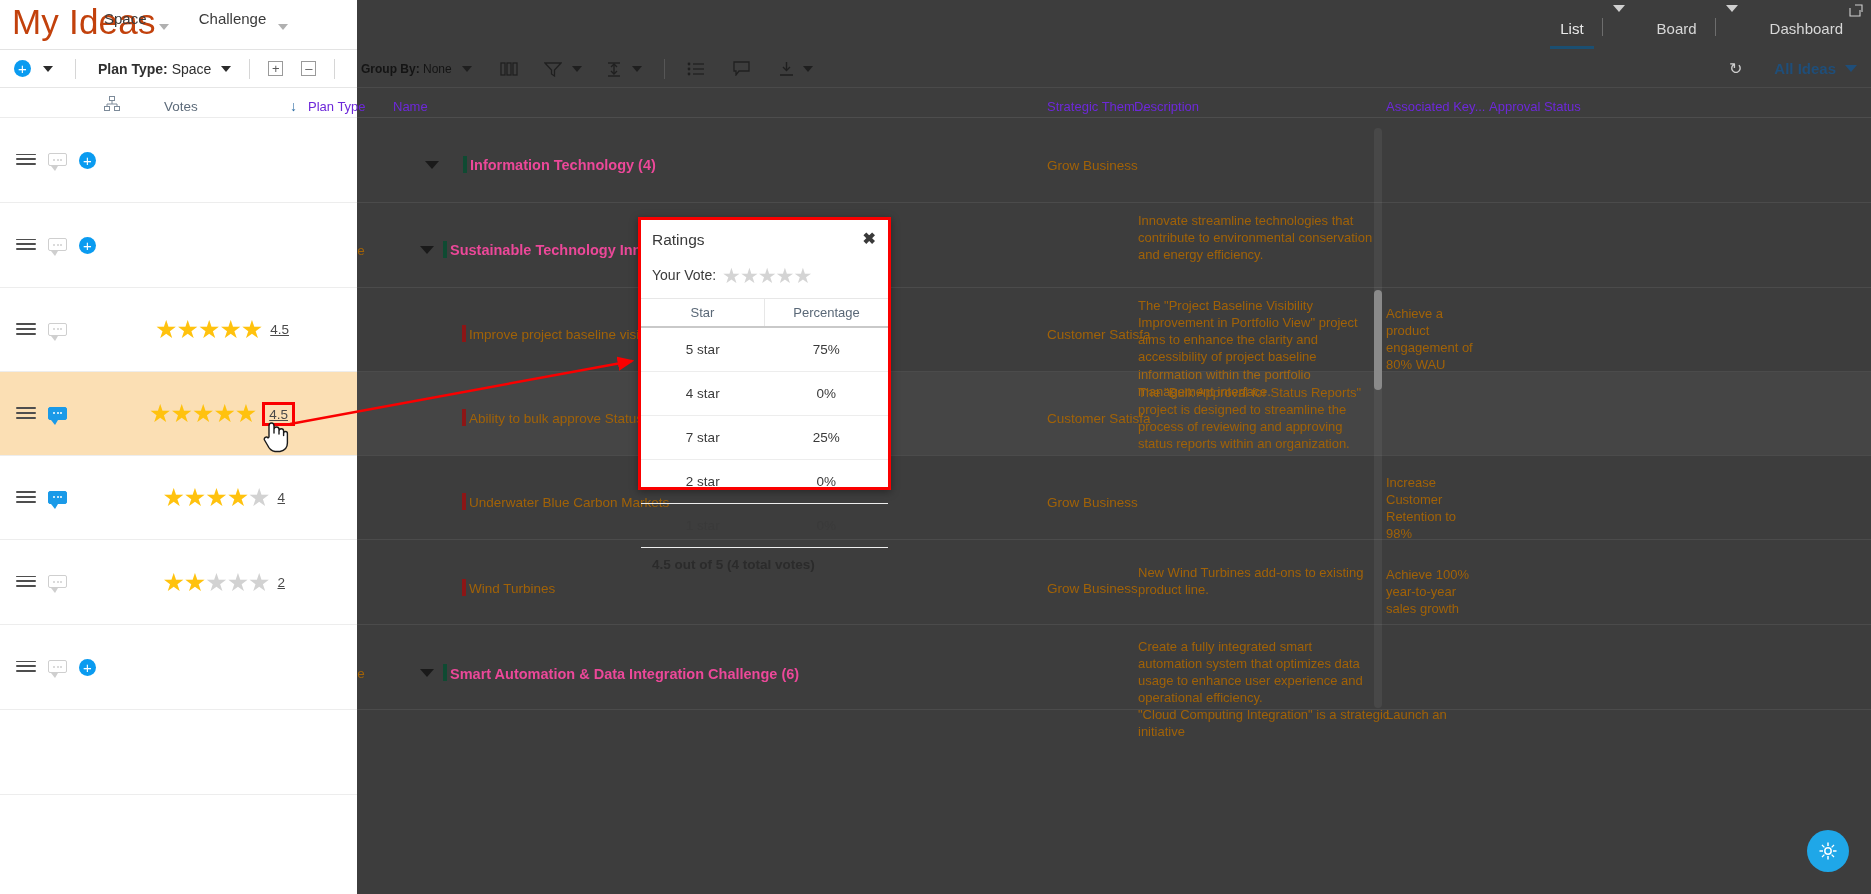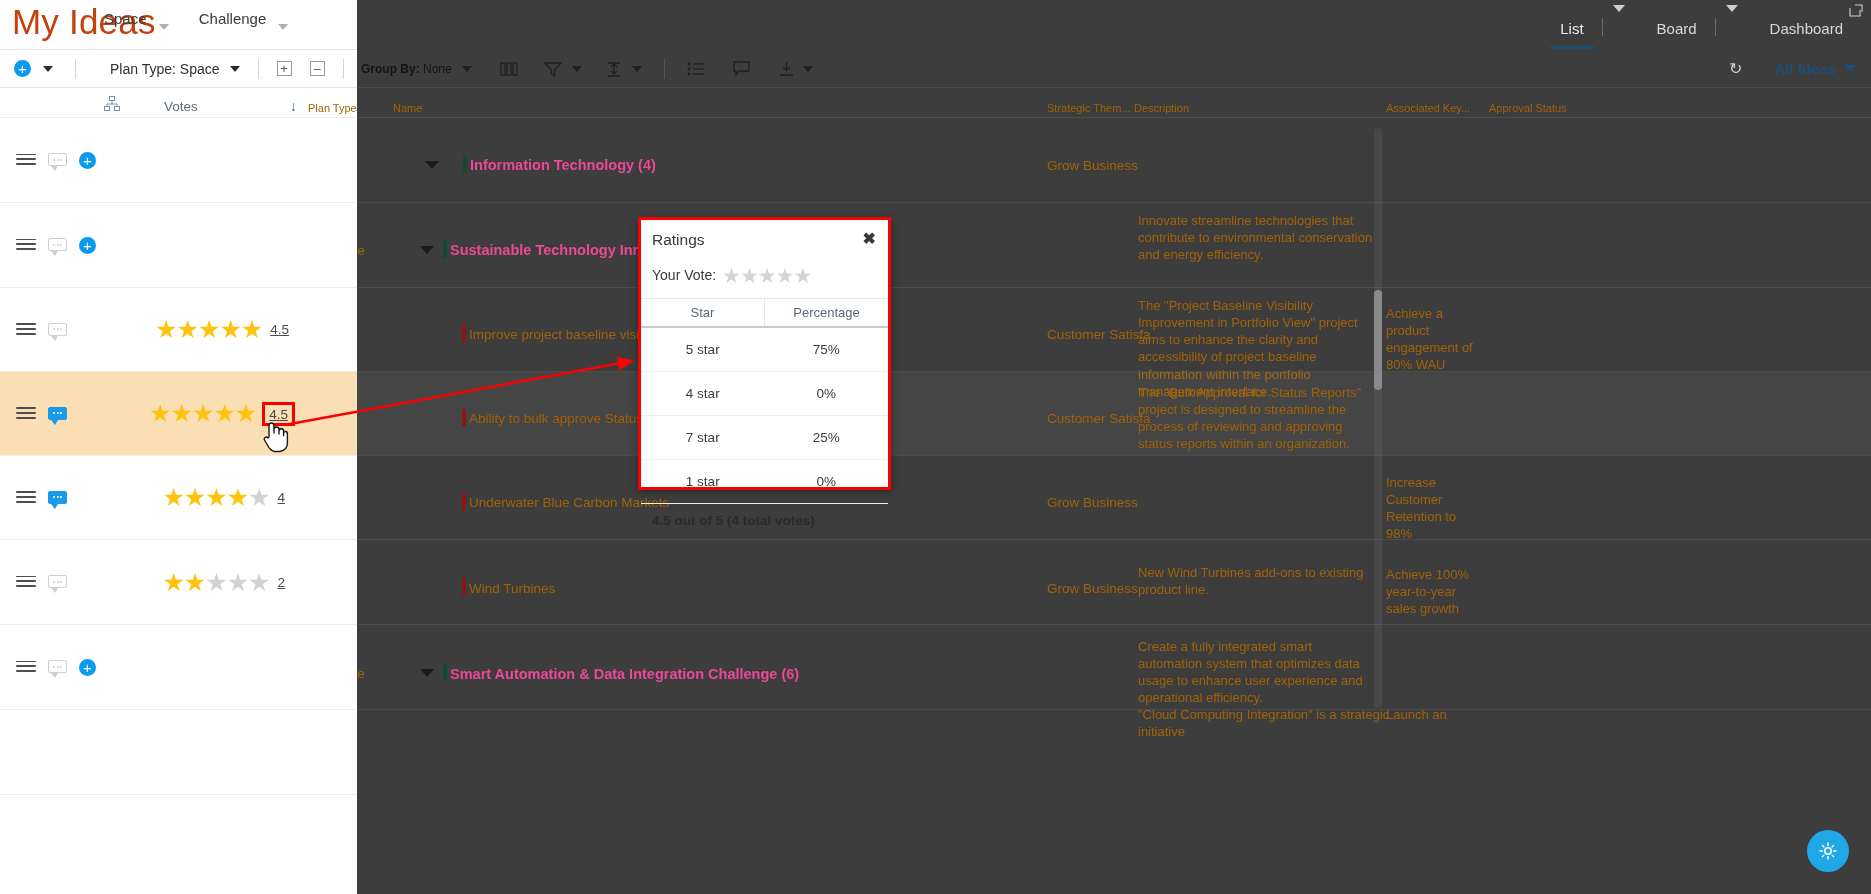--- a/index.html
+++ b/index.html
@@ -135,21 +135,21 @@
   .caret-dim {
     width: 0; height: 0;
     border-left: 5px solid transparent;
     border-right: 5px solid transparent;
     border-top: 6px solid #1f1f1f;
     cursor: pointer;
   }
   .tb-sep { width:1px; height: 20px; background:#d6d6d6; }
   .tb-sep-dark { width:1px; height: 20px; background:#565656; }
   .tb-label { font-size: 14px; color: #2f2f2f; }
-  .tb-label b { font-weight: normal; margin-left: 12px; }
+  .tb-label b { font-weight: bold; }
   .tb-label-dark { font-size: 12px; color: #141414; }
   .tb-label-dark b { font-weight: bold; }
   .sq-btn {
     width: 15px; height: 15px;
     border: 1px solid #9a9a9a; color: #5a5a5a;
     display:flex; align-items:center; justify-content:center;
     font-size: 13px; line-height: 1; cursor: pointer;
   }
   .ico-dark { color: #1c1c1c; opacity: .88; cursor: pointer; display:flex; align-items:center;}
   .refresh-ico { color:#cfcfcf; font-size:16px; cursor:pointer; }
@@ -177,21 +177,21 @@
     width: 1514px; height: 30px;
     border-bottom: 1px solid #4d4d4d;
     z-index: 7;
   }
   .ch {
     position: absolute; bottom: 3px;
     font-size: 13.5px; color: #5d6b7a; white-space: nowrap;
   }
   .ch-dark {
     position: absolute; bottom: 3px;
-    font-size: 11px; color: #a16207; white-space: nowrap;
+    font-size: 13px; color: #6d28d9; white-space: nowrap;
   }
   .sort-arrow {
     position: absolute; bottom: 3px; left: 290px;
     color: #2f6ea5; font-size: 14px;
   }
 
   
   .grid-left {
     position: absolute; left: 0; top: 118px;
     width: 357px; height: 776px;
@@ -791,20 +791,24 @@
         </tr>
         <tr>
           <td>4 star</td>
           <td>0%</td>
         </tr>
         <tr>
           <td>7 star</td>
           <td>25%</td>
         </tr>
         <tr>
+          <td>2 star</td>
+          <td>0%</td>
+        </tr>
+        <tr>
           <td>1 star</td>
           <td>0%</td>
         </tr>
       </tbody>
     </table>
     <div class="rfoot">4.5 out of 5 (4 total votes)</div>
   </div>
 
   <div class="fab">
     <svg width="20" height="20" viewBox="0 0 20 20">

